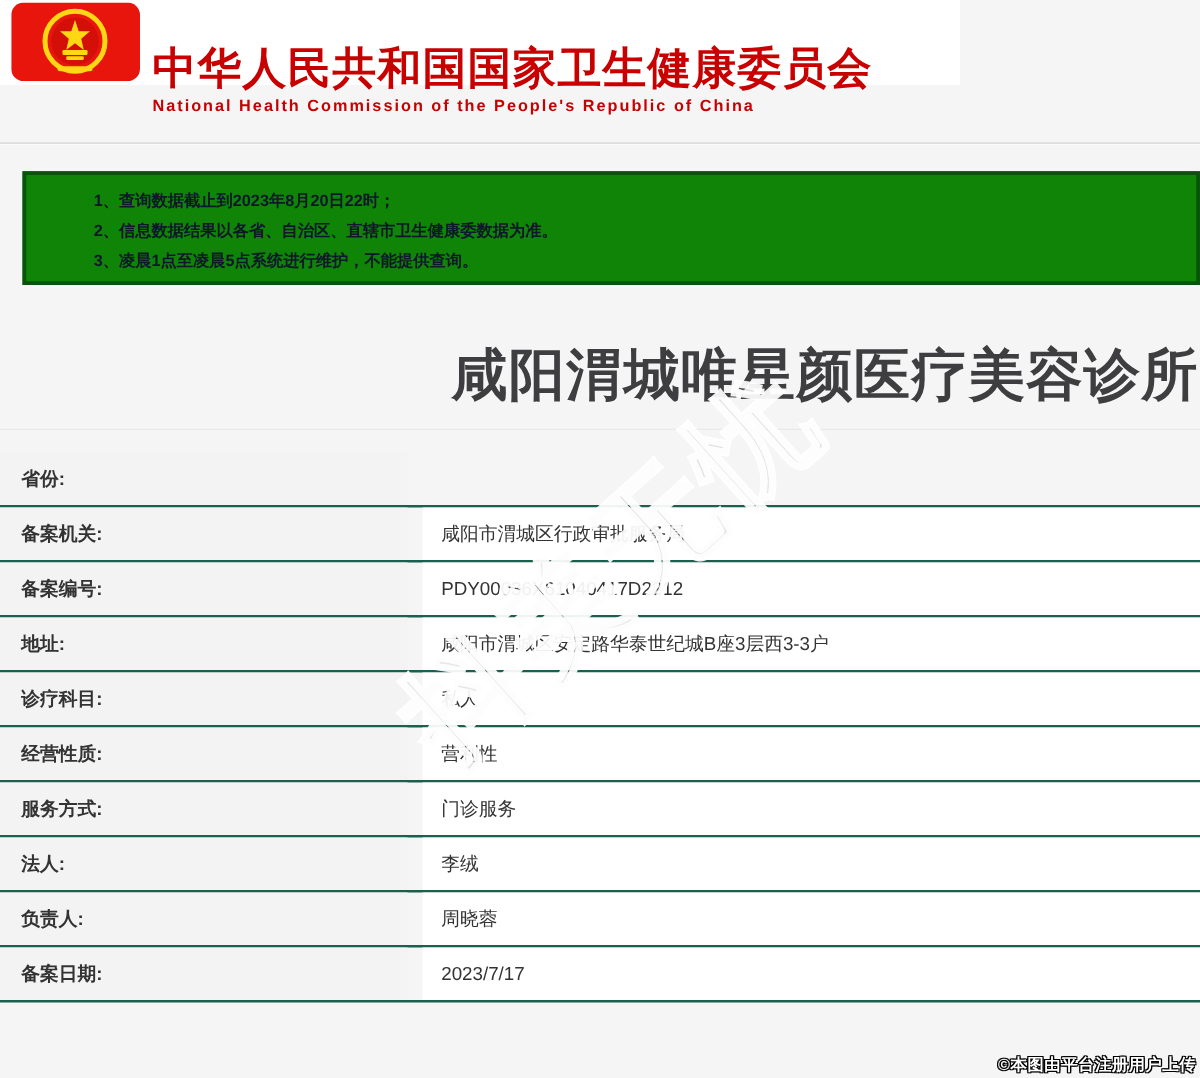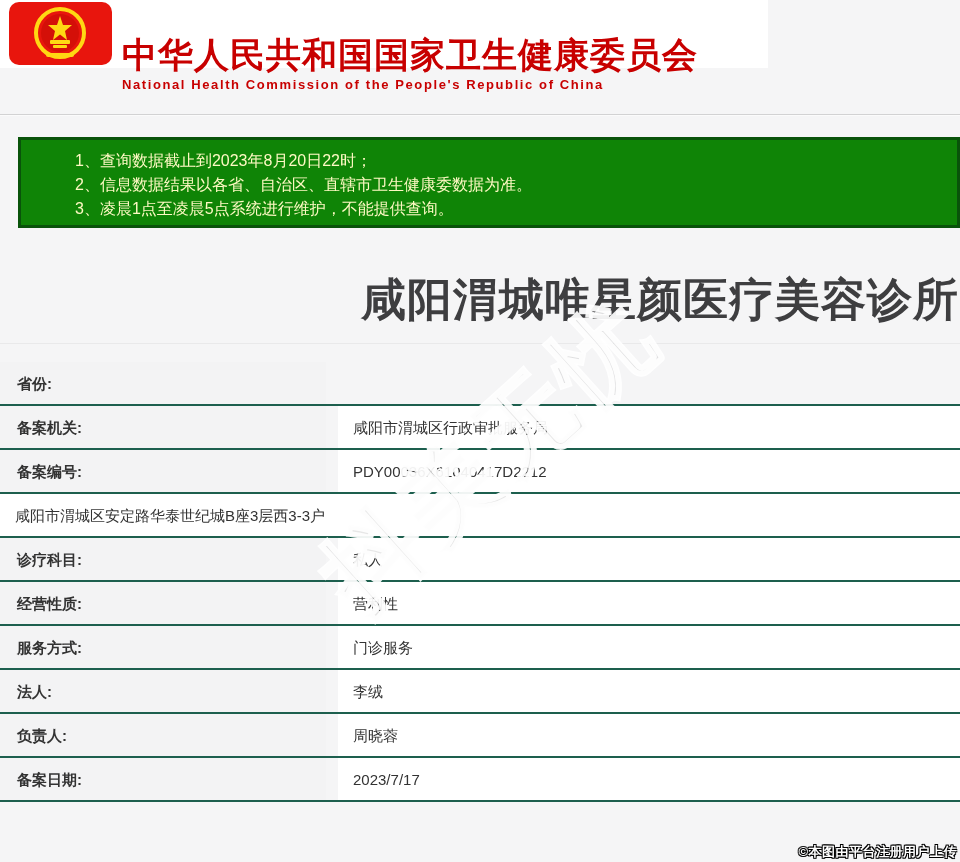--- a/index.html
+++ b/index.html
@@ -32,21 +32,21 @@
     background:#d2d2d3; border-bottom:1px solid #fbfbfb;
   }
 
   
   .notice-box {
     position:absolute; left:18px; top:137px; right:0; height:91px;
     background:#0f8406; border:3px solid #09530a;
     padding:9px 10px 0 54px;
   }
   .notice-line {
-    color:#fef9c3; font-size:16px; font-weight:400; line-height:24px;
+    color:#0f172a; font-size:13px; font-weight:700; line-height:24px;
     white-space:nowrap;
   }
 
   .section-divider {
     position:absolute; left:0; top:343px; width:960px; height:1px;
     background:#e9e9ea;
   }
 
   
   .clinic-title {
@@ -128,20 +128,21 @@
   </div>
   <div class="record-row">
     <div class="cell-label">备案机关:</div>
     <div class="cell-value">咸阳市渭城区行政审批服务局</div>
   </div>
   <div class="record-row">
     <div class="cell-label">备案编号:</div>
     <div class="cell-value">PDY00036X61040417D2212</div>
   </div>
   <div class="record-row">
+    <div class="cell-label">地址:</div>
     <div class="cell-value">咸阳市渭城区安定路华泰世纪城B座3层西3-3户</div>
   </div>
   <div class="record-row">
     <div class="cell-label">诊疗科目:</div>
     <div class="cell-value">私人</div>
   </div>
   <div class="record-row">
     <div class="cell-label">经营性质:</div>
     <div class="cell-value">营利性</div>
   </div>

